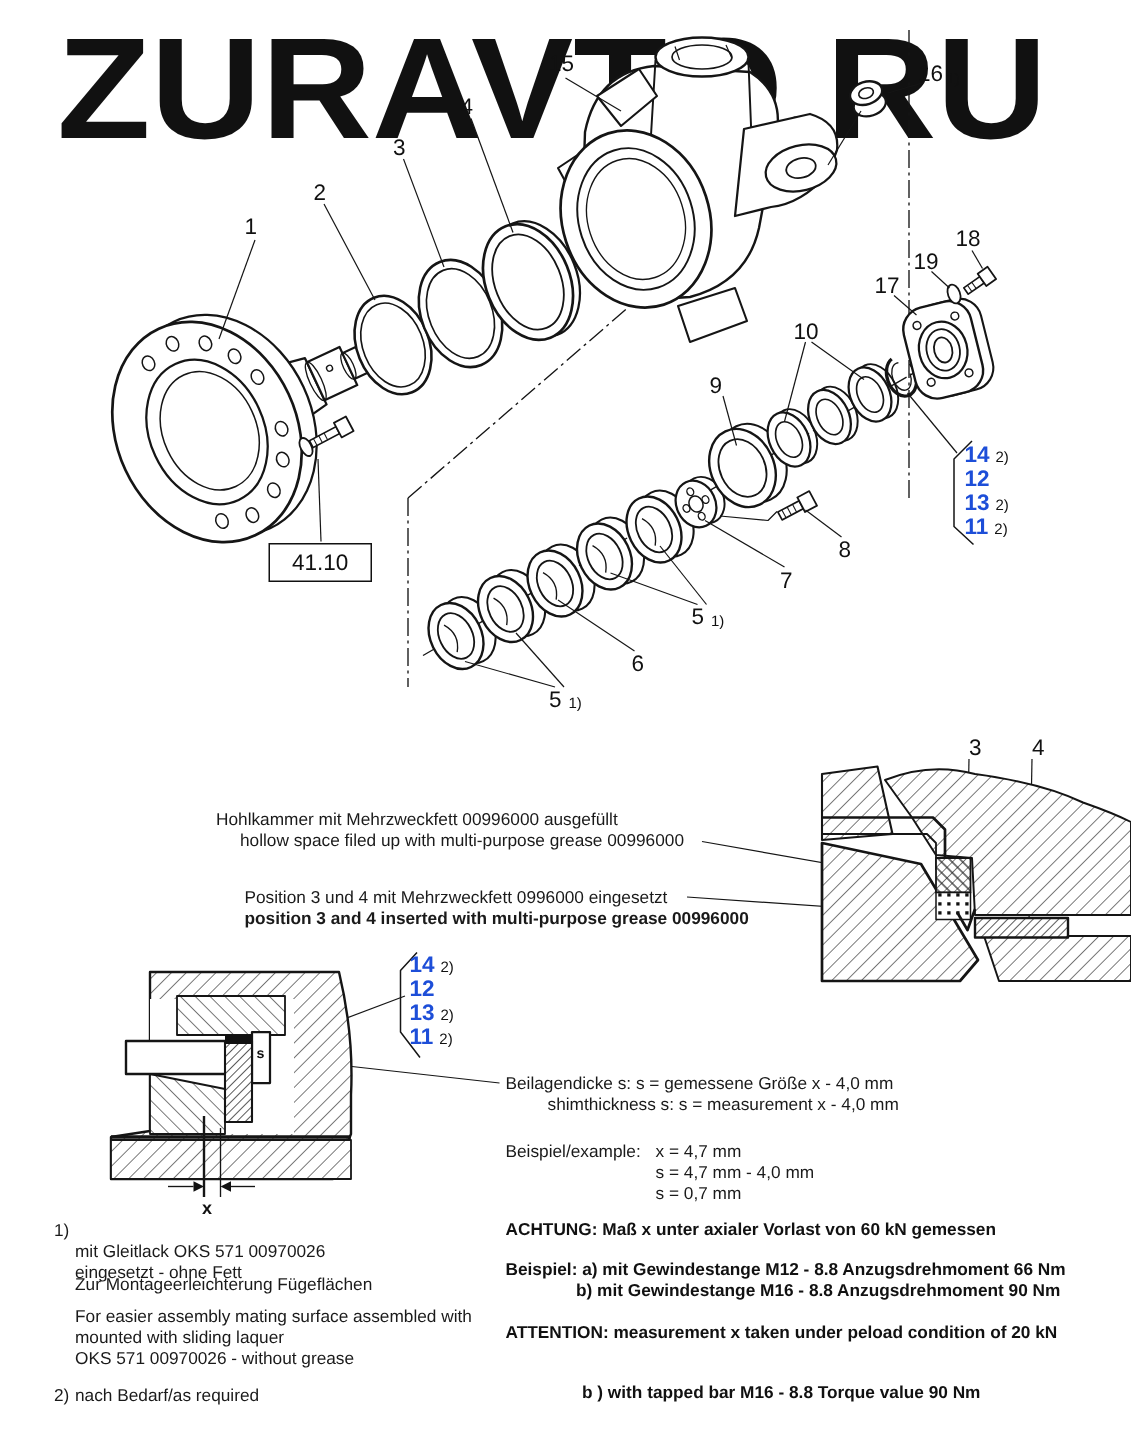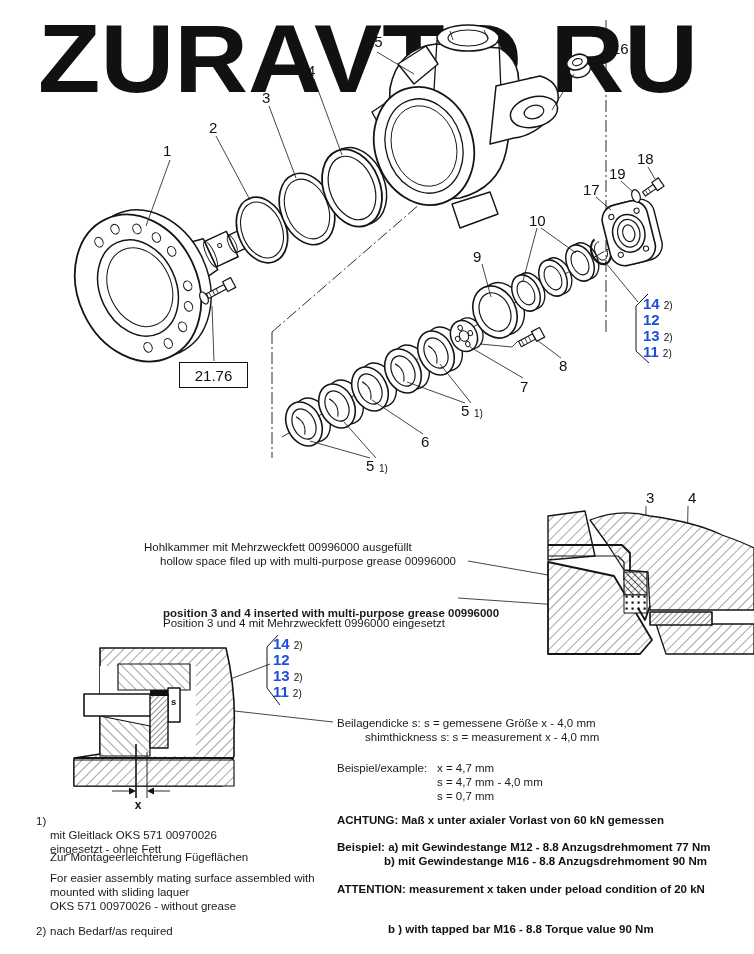--- a/index.html
+++ b/index.html
@@ -340,57 +340,57 @@
       <text class="cosup" x="379" y="472">1)</text>
       <text class="co" x="646" y="503">3</text>
       <text class="co" x="688" y="503">4</text>
       <text class="dims" x="171" y="705">s</text>
       <text class="dimx" x="138" y="809" text-anchor="middle">x</text>
     </g>
   </g>
 </svg>
 
 <div class="refbox">
-  <span>21.76</span>
+  <span>41.10</span>
 </div>
 
 <div class="blist" style="left:273px;top:636px;">
   <div class="brow"><span class="bnum">14</span><span class="bsup">2)</span></div>
   <div class="brow"><span class="bnum">12</span><span class="bsup"></span></div>
   <div class="brow"><span class="bnum">13</span><span class="bsup">2)</span></div>
   <div class="brow"><span class="bnum">11</span><span class="bsup">2)</span></div>
 </div>
 <div class="blist" style="left:643px;top:296px;">
   <div class="brow"><span class="bnum">14</span><span class="bsup">2)</span></div>
   <div class="brow"><span class="bnum">12</span><span class="bsup"></span></div>
   <div class="brow"><span class="bnum">13</span><span class="bsup">2)</span></div>
   <div class="brow"><span class="bnum">11</span><span class="bsup">2)</span></div>
 </div>
 
 <div class="note" style="left:144px;top:540px;">Hohlkammer mit Mehrzweckfett 00996000 ausgefüllt</div>
 <div class="note" style="left:160px;top:554px;">hollow space filed up with multi-purpose grease 00996000</div>
-<div class="note" style="left:163px;top:592px;margin-top:24px;">Position 3 und 4 mit Mehrzweckfett 0996000 eingesetzt</div>
+<div class="note" style="left:163px;top:592px;">Position 3 und 4 mit Mehrzweckfett 0996000 eingesetzt</div>
 <div class="note" style="left:163px;top:606px;font-weight:bold;">position 3 and 4 inserted with multi-purpose grease 00996000</div>
 
 <div class="note" style="left:337px;top:716px;">Beilagendicke s: s = gemessene Größe x - 4,0 mm</div>
 <div class="note" style="left:337px;top:730px;margin-left:28px;">shimthickness s: s = measurement x - 4,0 mm</div>
 <div class="note" style="left:337px;top:761px;">Beispiel/example:</div>
 <div class="note" style="left:437px;top:761px;">x = 4,7 mm</div>
 <div class="note" style="left:437px;top:775px;">s = 4,7 mm - 4,0 mm</div>
 <div class="note" style="left:437px;top:789px;">s = 0,7 mm</div>
 
 <div class="note" style="left:36px;top:814px;">1)</div>
 <div class="note" style="left:50px;top:850px;">Zur Montageerleichterung Fügeflächen</div>
 <div class="note" style="left:50px;top:828px;">mit Gleitlack OKS 571 00970026</div>
 <div class="note" style="left:50px;top:842px;">eingesetzt - ohne Fett</div>
 <div class="note" style="left:50px;top:871px;">For easier assembly mating surface assembled with</div>
 <div class="note" style="left:50px;top:885px;">mounted with sliding laquer</div>
 <div class="note" style="left:50px;top:899px;">OKS 571 00970026 - without grease</div>
 <div class="note" style="left:36px;top:924px;">2)</div>
 <div class="note" style="left:50px;top:924px;">nach Bedarf/as required</div>
 
 <div class="warn" style="left:337px;top:813px;">ACHTUNG: Maß x unter axialer Vorlast von 60 kN gemessen</div>
-<div class="warn" style="left:337px;top:840px;">Beispiel: a) mit Gewindestange M12 - 8.8 Anzugsdrehmoment 77 Nm</div>
+<div class="warn" style="left:337px;top:840px;">Beispiel: a) mit Gewindestange M12 - 8.8 Anzugsdrehmoment 66 Nm</div>
 <div class="warn" style="left:384px;top:854px;">b) mit Gewindestange M16 - 8.8 Anzugsdrehmoment 90 Nm</div>
 <div class="warn" style="left:337px;top:882px;">ATTENTION: measurement x taken under peload condition of 20 kN</div>
 <div class="warn" style="left:388px;top:922px;">b ) with tapped bar M16 -  8.8 Torque value 90 Nm</div>
 
 </div>
 
 </body></html>

